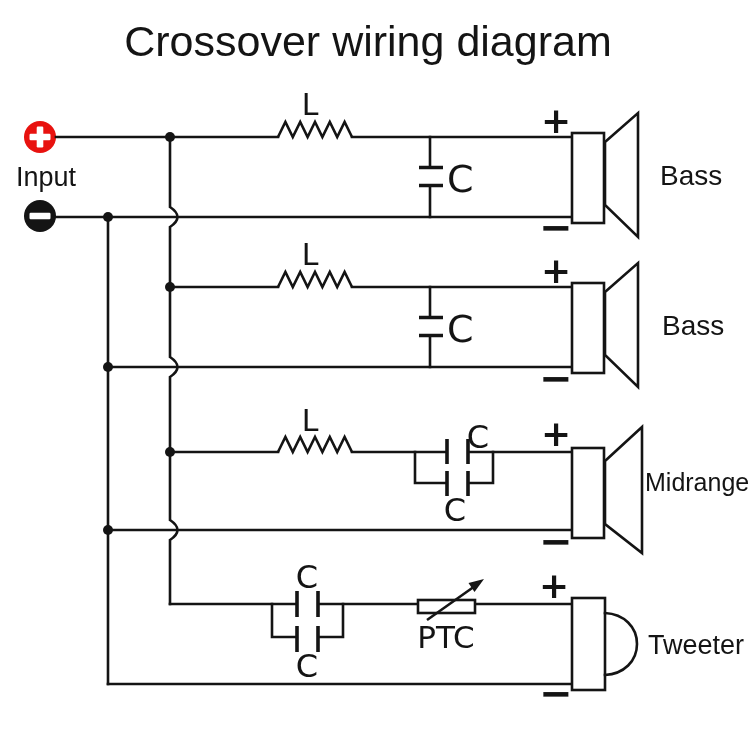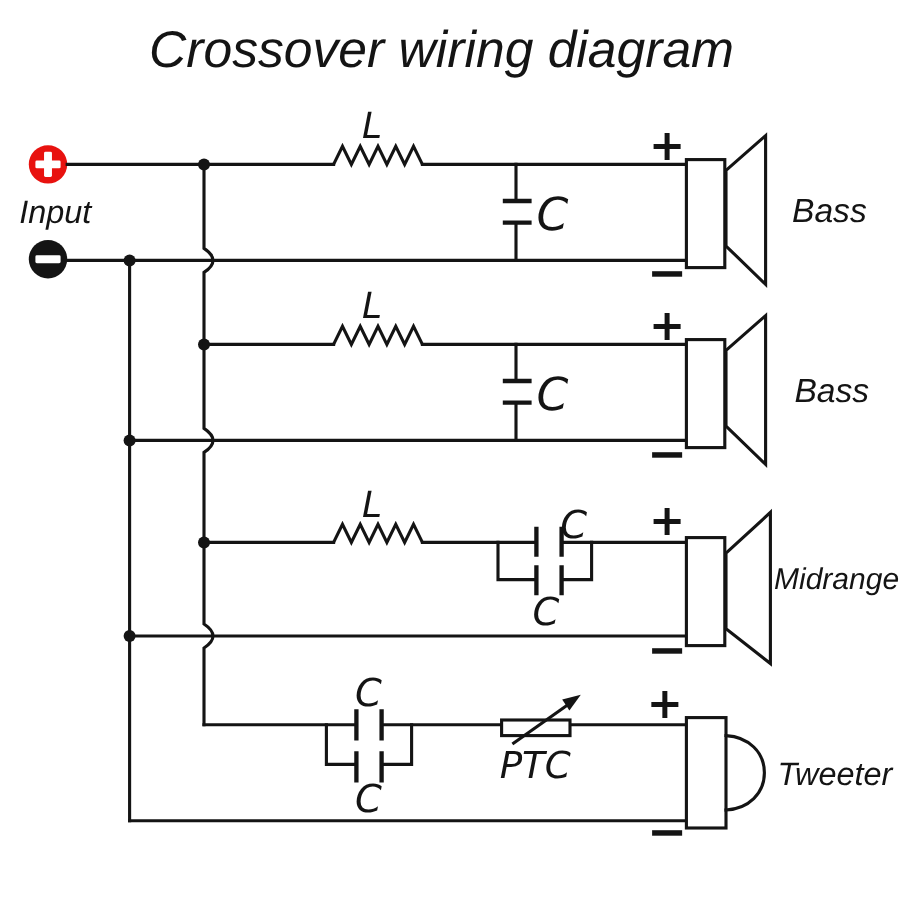--- a/index.html
+++ b/index.html
@@ -1,16 +1,16 @@
 <!DOCTYPE html>
 <html><head>
 <meta charset="utf-8">
 <style>
   html,body{margin:0;padding:0;background:#fff;}
-  .stage{position:relative;width:750px;height:750px;background:#fff;overflow:hidden;font-style:italic;}
+  .stage{position:relative;width:750px;height:750px;background:#fff;overflow:hidden;}
   svg{position:absolute;left:0;top:0;}
   .wire{stroke:#141414;stroke-width:2.6;fill:none;stroke-linecap:square;}
   .zig{stroke:#141414;stroke-width:2.6;fill:none;stroke-linejoin:miter;}
   .plate{stroke:#141414;stroke-width:3.6;fill:none;stroke-linecap:butt;}
   .shape{fill:#ffffff;stroke:#141414;stroke-width:2.6;stroke-linejoin:miter;}
   .dot{fill:#141414;stroke:none;}
   .t-main{font-family:"Liberation Sans",sans-serif;fill:#141414;}
   .t-geo{font-family:"DejaVu Sans",sans-serif;fill:#141414;}
   .pol{font-family:"DejaVu Sans",sans-serif;font-weight:bold;fill:#141414;}
 </style>

